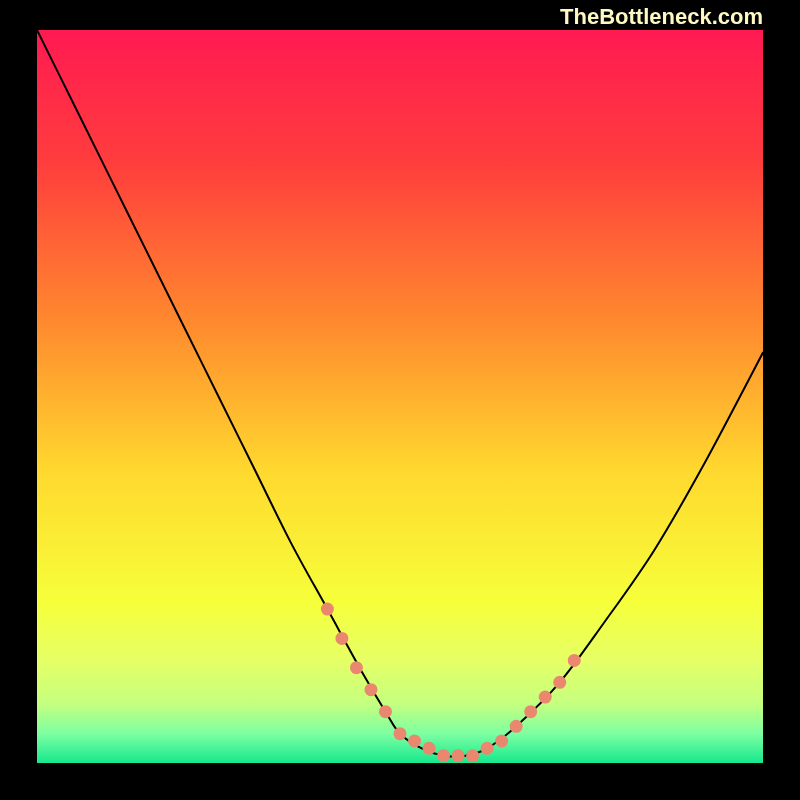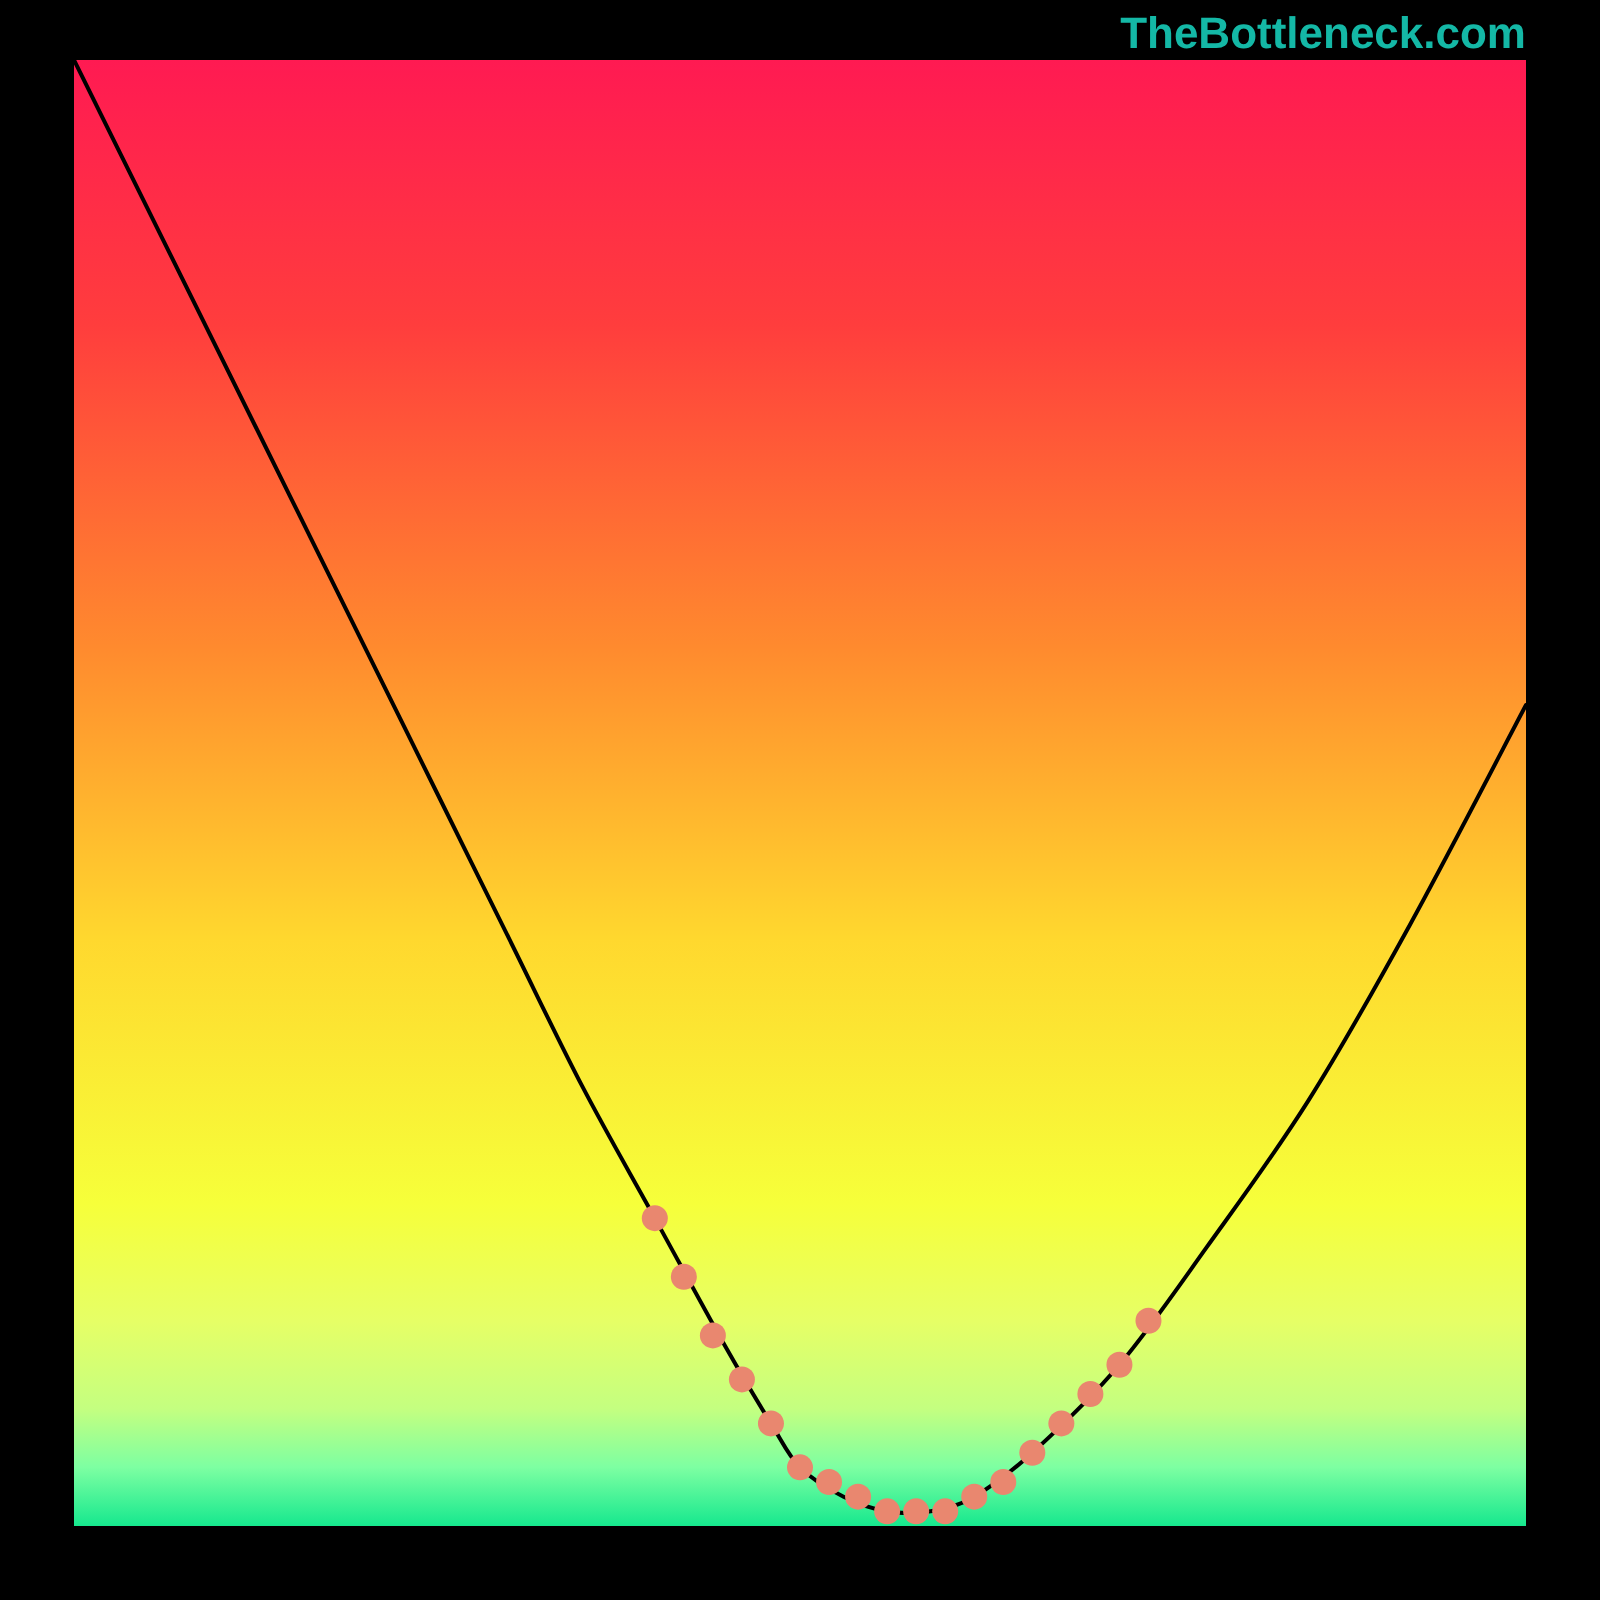--- a/index.html
+++ b/index.html
@@ -19,21 +19,21 @@
     overflow: hidden;
   }
   .gradient-bg {
     position: absolute;
     inset: 0;
   }
   .watermark {
     position: absolute;
     font-family: Arial, Helvetica, sans-serif;
     font-weight: bold;
-    color: #14b8a6;
+    color: #fef9c3;
     white-space: nowrap;
   }
   svg.curve-layer {
     position: absolute;
     inset: 0;
     width: 100%;
     height: 100%;
   }
 </style>
 </head>

